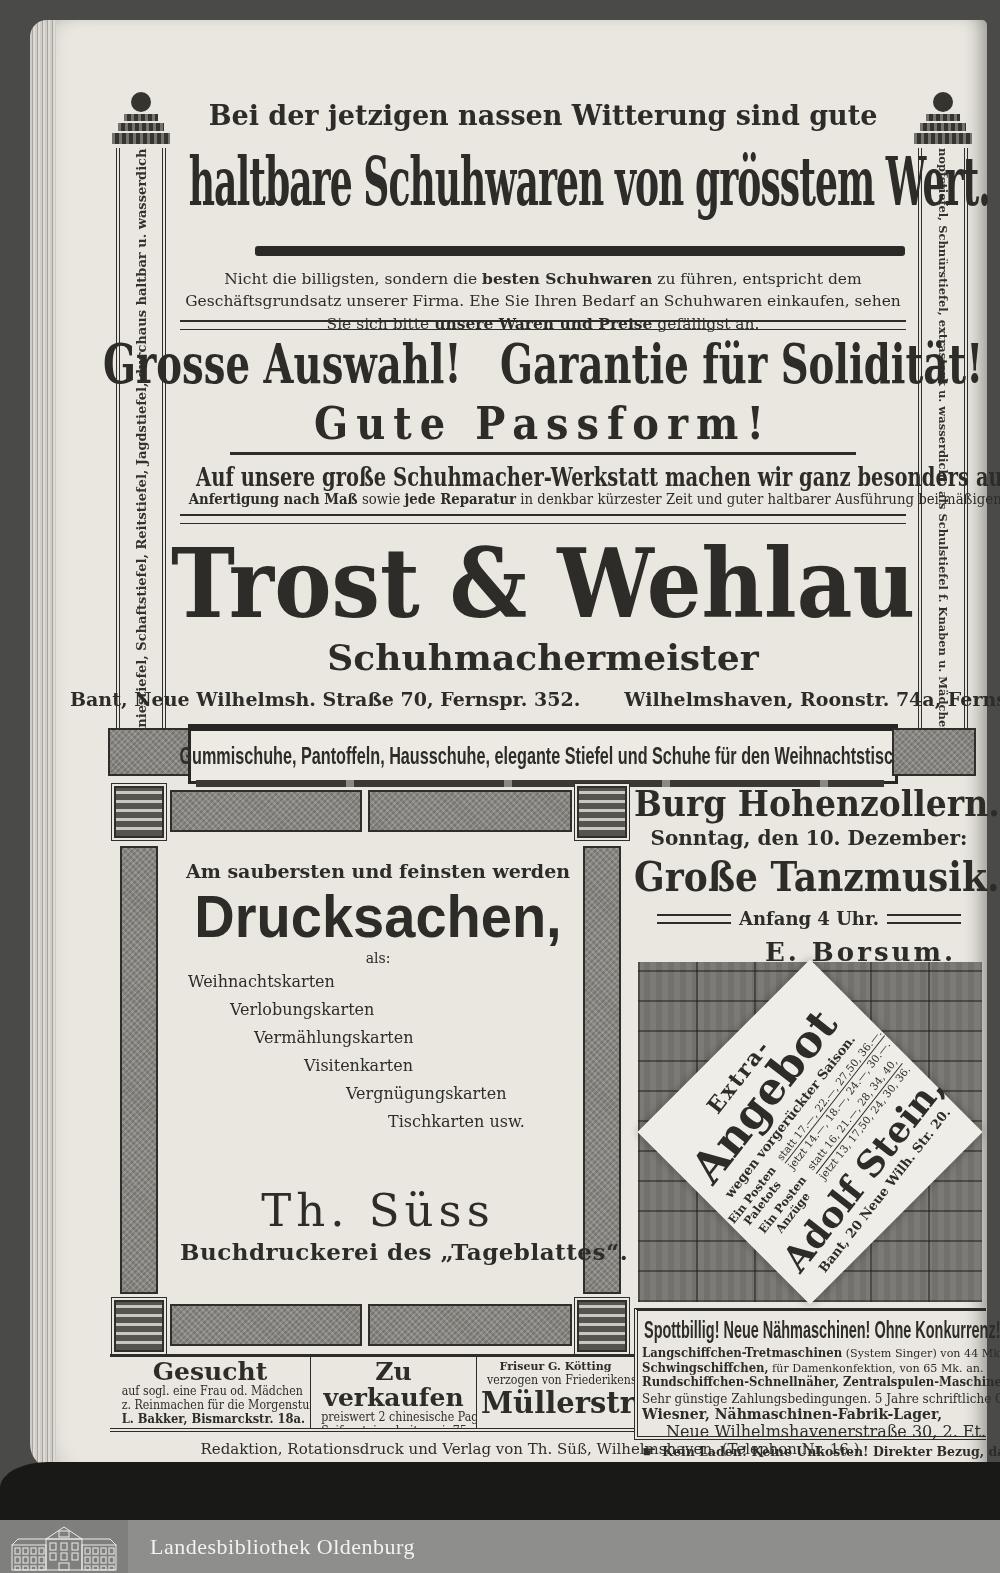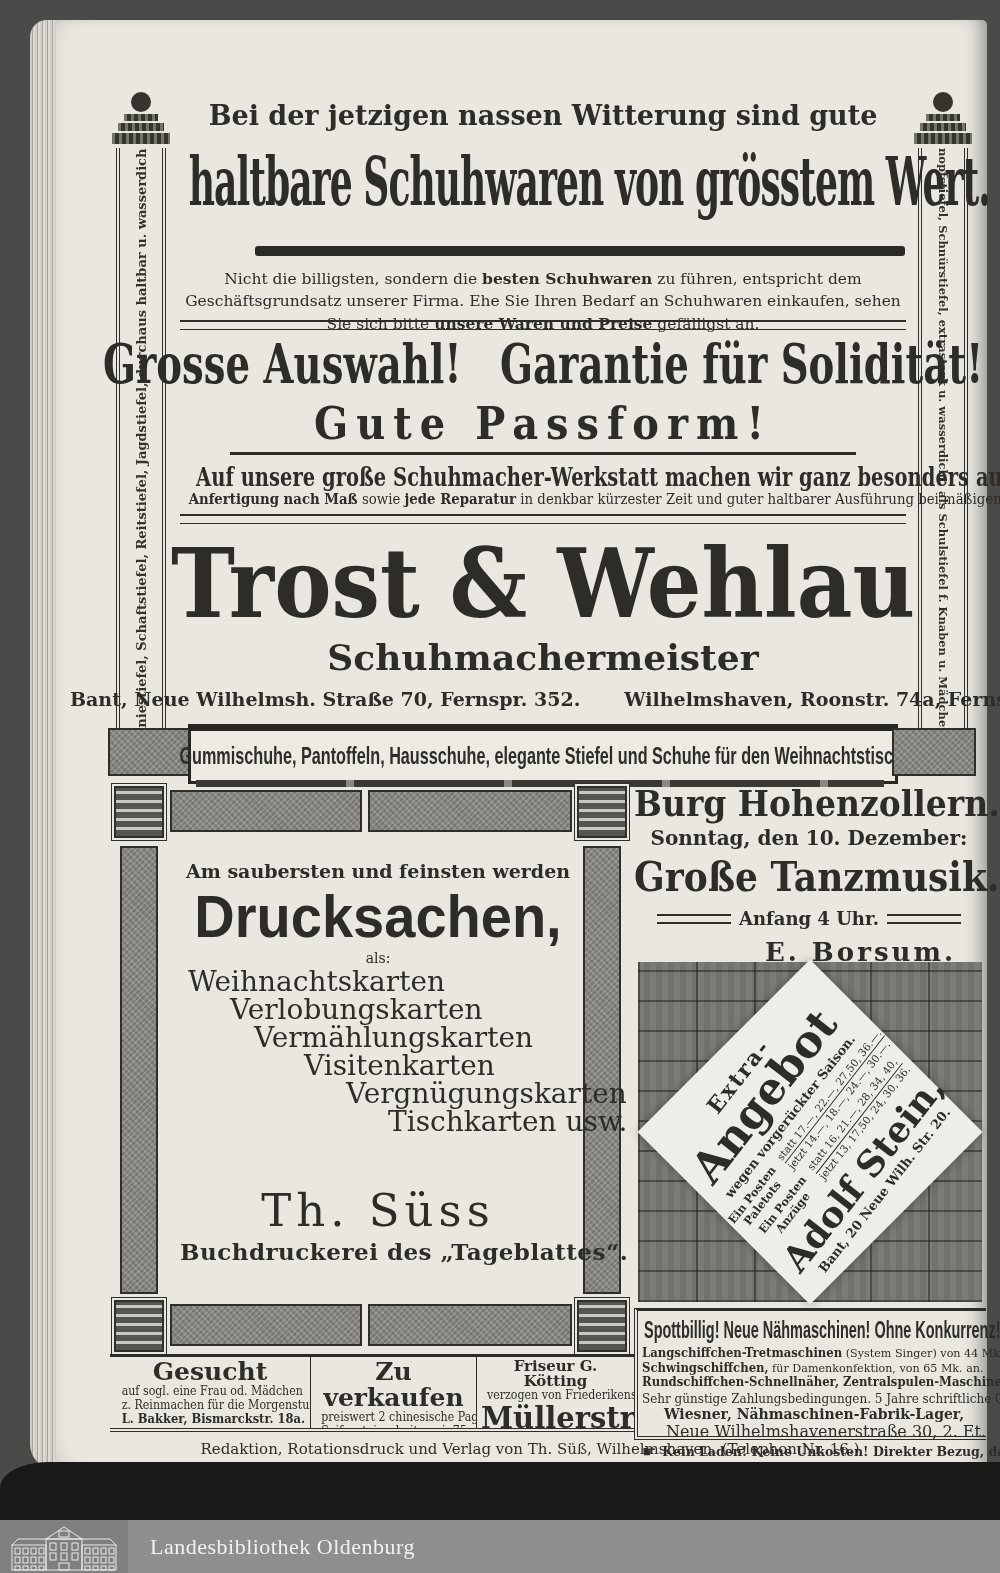--- a/index.html
+++ b/index.html
@@ -64,21 +64,21 @@
        background:repeating-linear-gradient(0deg,#56544f 0 6px,#c9c7c0 6px 9px);}
   .c-tl{left:84px;top:766px;} .c-tr{left:547px;top:766px;} .c-bl{left:84px;top:1280px;} .c-br{left:547px;top:1280px;}
   .hbar{height:38px;} .hb1{left:140px;top:770px;width:188px;} .hb2{left:338px;top:770px;width:200px;}
   .hb3{left:140px;top:1284px;width:188px;} .hb4{left:338px;top:1284px;width:200px;}
   .vbar{width:34px;} .vb-l{left:90px;top:826px;height:444px;} .vb-r{left:553px;top:826px;height:444px;}
   
   .dr-intro{left:150px;top:840px;width:396px;font-size:19px;font-weight:bold;}
   .dr-title{left:118px;top:862px;width:460px;font-family:"Liberation Sans",sans-serif;font-weight:bold;
             font-size:56px;letter-spacing:0;transform:scaleY(1.05);transform-origin:50% 0;}
   .dr-als{left:150px;top:930px;width:396px;font-size:14px;}
-  .dr-cards{left:158px;top:948px;width:400px;font-size:28px;line-height:28px;}
+  .dr-cards{left:158px;top:948px;width:400px;font-size:16px;line-height:28px;}
   .dr-cards div{white-space:nowrap;}
   .dr-cards div:nth-child(1){margin-left:0;}
   .dr-cards div:nth-child(2){margin-left:42px;}
   .dr-cards div:nth-child(3){margin-left:66px;}
   .dr-cards div:nth-child(4){margin-left:116px;}
   .dr-cards div:nth-child(5){margin-left:158px;}
   .dr-cards div:nth-child(6){margin-left:200px;}
   .dr-cards div:nth-child(7){margin-left:244px;font-weight:bold;}
   .dr-made{left:152px;top:1148px;width:396px;font-size:14px;}
   .dr-owner{left:150px;top:1164px;width:396px;font-size:45px;letter-spacing:5px;}
@@ -113,34 +113,34 @@
   .dia-name{font-size:36px;font-weight:bold;margin-top:4px;white-space:nowrap;}
   .dia-addr{font-size:13px;font-weight:bold;margin-top:1px;}
   
   .sew{left:604px;top:1288px;width:352px;height:132px;border-top:3px solid #2e2c28;
        border-left:4px double #2e2c28;border-bottom:4px double #2e2c28;padding:4px 0 0 4px;box-sizing:border-box;}
   .sew-head{font-family:"Liberation Sans",sans-serif;font-weight:bold;font-size:17px;white-space:nowrap;
        transform:scale(.85,1.4);transform-origin:0 0;margin:2px 0 9px 2px;}
   .sew-line{font-size:11.5px;white-space:nowrap;transform:scaleX(.97);transform-origin:0 50%;line-height:14.5px;}
   .sew-line b{font-size:12px;}
   .sew-terms{font-size:12px;text-align:center;margin-top:2px;white-space:nowrap;}
-  .sew-firm{font-size:14px;font-weight:bold;text-align:center;white-space:nowrap;}
+  .sew-firm{font-size:14px;font-weight:bold;white-space:nowrap;}
   .sew-addr{font-size:16px;text-align:right;white-space:nowrap;}
   .sew-close{display:flex;align-items:center;gap:6px;font-size:12.5px;font-weight:bold;white-space:nowrap;margin-top:1px;}
   .hand{font-family:"DejaVu Sans",sans-serif;font-size:16px;}
   
   .cls{left:80px;top:1334px;width:524px;height:78px;border-top:3px solid #2e2c28;border-bottom:4px double #2e2c28;
        display:flex;box-sizing:border-box;}
   .cls .col{padding:2px 4px;box-sizing:border-box;text-align:center;overflow:hidden;}
   .cls .col + .col{border-left:1.5px solid #2e2c28;}
   .col-1{width:200px;} .col-2{width:166px;} .col-3{width:158px;}
   .cls-title{font-size:25px;font-weight:bold;line-height:26px;}
   .cls-s{font-size:12px;line-height:13.5px;white-space:nowrap;transform:scaleX(.92);transform-origin:50% 50%;}
   .cls-s b{font-size:12.5px;}
-  .c3-t{font-size:15px;font-weight:bold;line-height:15px;}
+  .c3-t{font-size:11px;font-weight:bold;line-height:15px;}
   .c3-big{font-size:29px;font-weight:bold;line-height:30px;white-space:nowrap;}
   
   .imprint{left:140px;top:1420px;width:720px;font-size:15px;text-align:center;white-space:nowrap;}
   
   .black-band{position:absolute;left:0;top:1462px;width:1000px;height:58px;background:#191917;
        border-top-left-radius:48px 26px;}
   .lib-bar{position:absolute;left:0;top:1520px;width:1000px;height:53px;background:#8e8e8c;
        display:flex;align-items:center;}
   .lib-logo{width:128px;height:53px;background:#7f7f7d;display:flex;align-items:center;justify-content:center;}
   .lib-label{margin-left:22px;font-family:"Liberation Serif",serif;font-size:22px;color:#f2f2ef;letter-spacing:.5px;}

